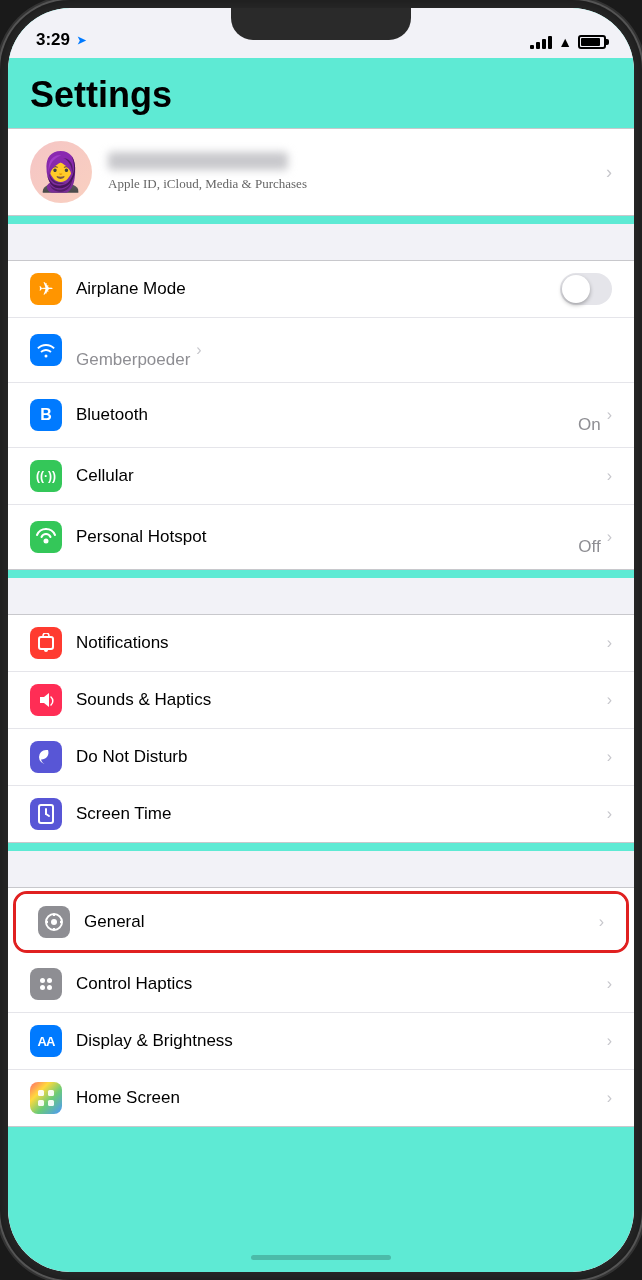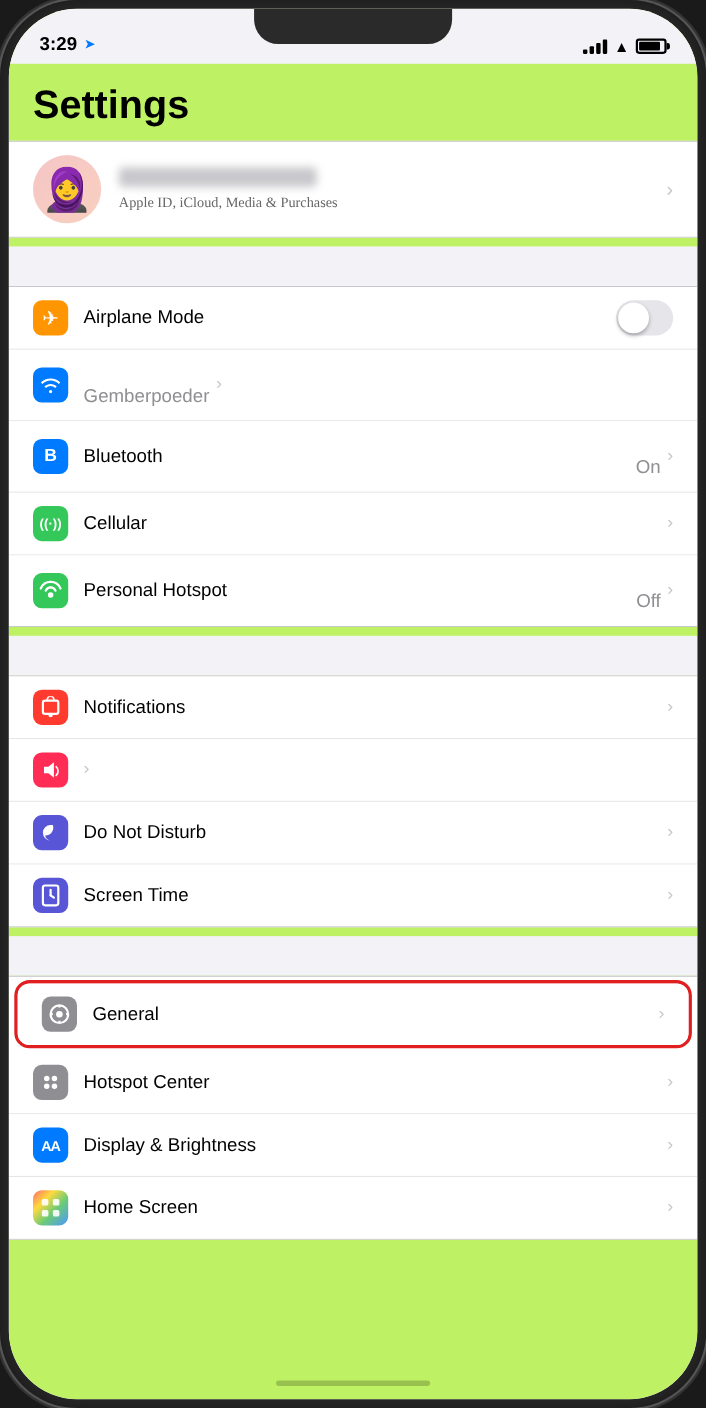--- a/index.html
+++ b/index.html
@@ -47,21 +47,21 @@
       z-index: 100;
     }
 
     
     .screen {
       position: absolute;
       top: 0;
       left: 0;
       right: 0;
       bottom: 0;
-      background: #bef264;
+      background: #5eead4;
       border-radius: 62px;
       overflow: hidden;
     }
 
     
     .status-bar {
       height: 50px;
       display: flex;
       align-items: flex-end;
       justify-content: space-between;
@@ -420,20 +420,21 @@
             <span class="arrow-icon">›</span>
           </div>
 
           <div class="settings-row">
             <div class="row-icon icon-pink">
               <svg width="20" height="20" viewBox="0 0 20 20" fill="none">
                 <polygon points="4,7 4,13 8,13 13,17 13,3 8,7" fill="white"></polygon>
                 <path d="M15 7c1.1 1 1.8 2.4 1.8 4s-.7 3-1.8 4" stroke="white" stroke-width="1.5" stroke-linecap="round" fill="none"></path>
               </svg>
             </div>
+            <span class="row-label">Sounds &amp; Haptics</span>
             <span class="arrow-icon">›</span>
           </div>
 
           <div class="settings-row">
             <div class="row-icon icon-purple">
               <svg width="20" height="20" viewBox="0 0 20 20" fill="none">
                 <path d="M10 3a7 7 0 000 14c-2.5 0-4.5-2-5-4.5a7 7 0 007-9.5z" fill="white"></path>
               </svg>
             </div>
             <span class="row-label">Do Not Disturb</span>
@@ -478,21 +479,21 @@
 
           <div class="settings-row">
             <div class="row-icon icon-gray">
               <svg width="20" height="20" viewBox="0 0 20 20" fill="none">
                 <circle cx="6.5" cy="6.5" r="2.5" fill="white"></circle>
                 <circle cx="13.5" cy="6.5" r="2.5" fill="white"></circle>
                 <circle cx="6.5" cy="13.5" r="2.5" fill="white"></circle>
                 <circle cx="13.5" cy="13.5" r="2.5" fill="white"></circle>
               </svg>
             </div>
-            <span class="row-label">Hotspot Center</span>
+            <span class="row-label">Control Haptics</span>
             <span class="arrow-icon">›</span>
           </div>
 
           <div class="settings-row">
             <div class="row-icon icon-blue3" style="font-size:13px; font-weight:800; letter-spacing:-1px;">AA</div>
             <span class="row-label">Display &amp; Brightness</span>
             <span class="arrow-icon">›</span>
           </div>
 
           <div class="settings-row">

